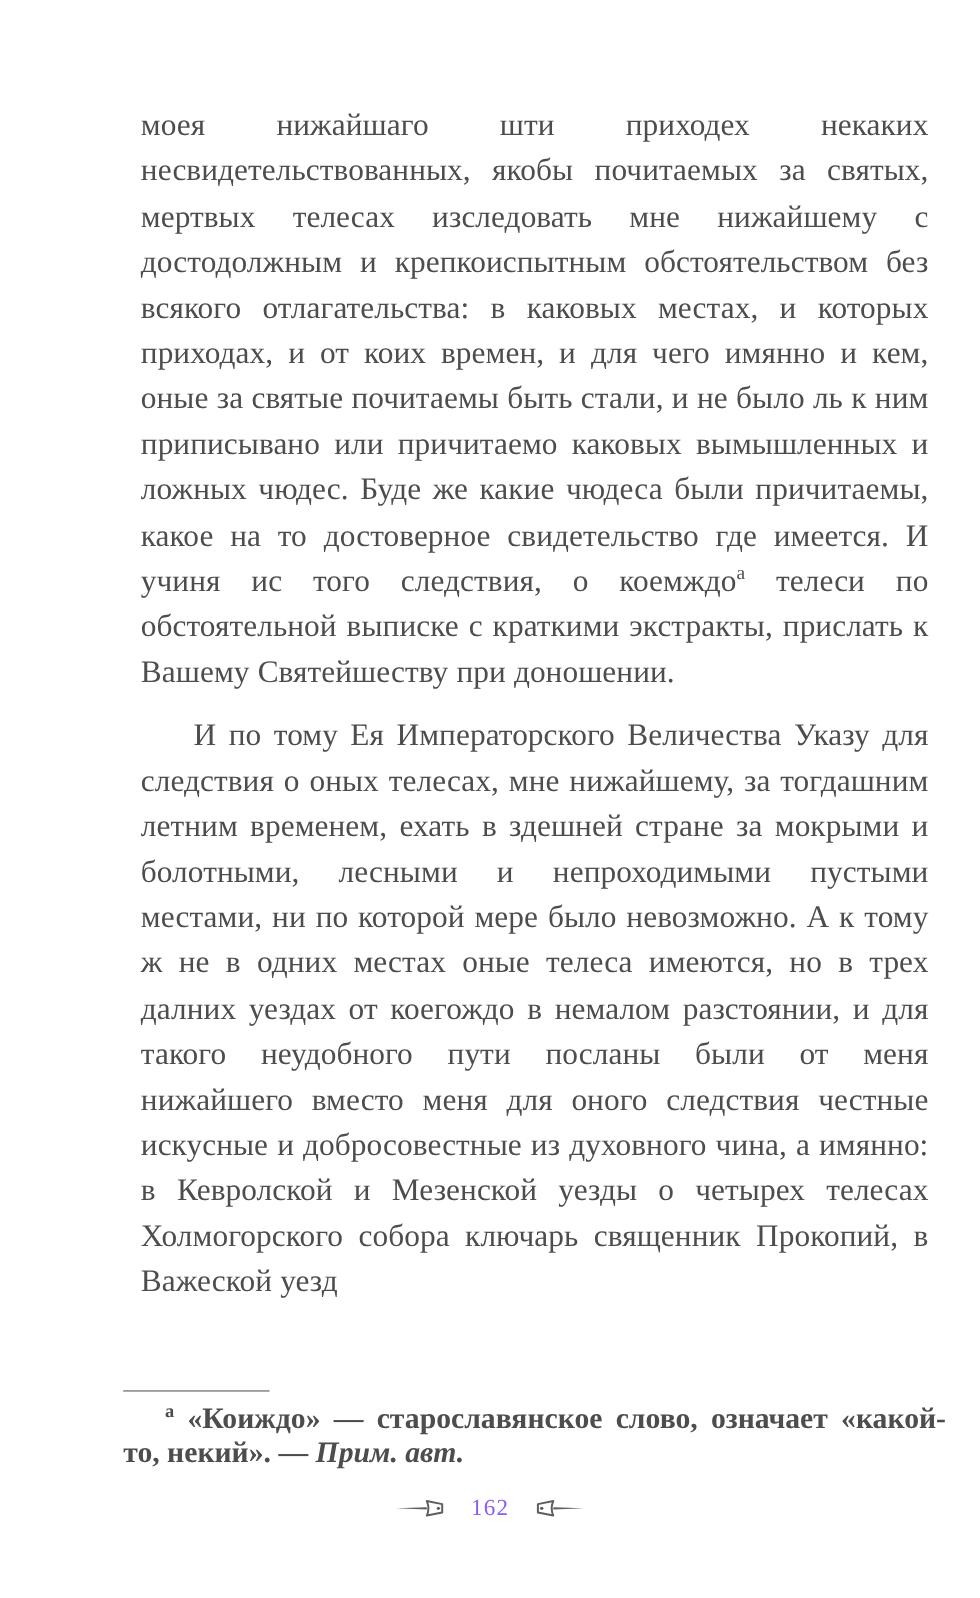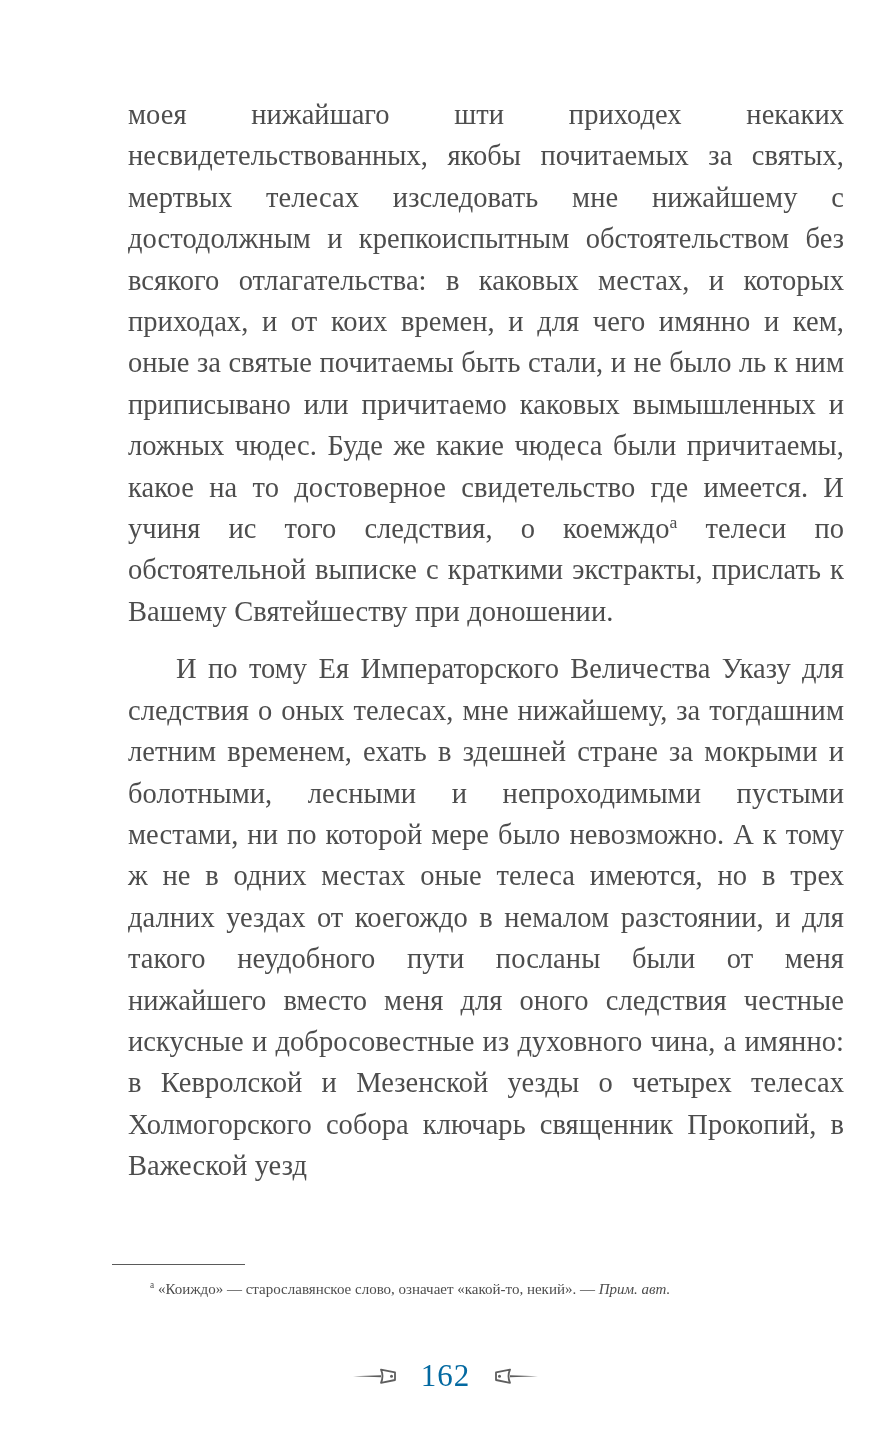--- a/index.html
+++ b/index.html
@@ -50,25 +50,26 @@
     width: 748px;
   }
   .footnote-rule {
     width: 133px;
     height: 0;
     border-top: 1.6px solid #5a5a5a;
     margin: 0 0 9px 0;
   }
   .footnote-text {
     margin: 0;
-    font-size: 15px;
+    font-size: 27px;
     line-height: 31px;
     text-align: justify;
     text-indent: 38px;
     color: #4d4d4d;
+    font-weight: bold;
   }
   .footnote-text sup.fn-marker {
     font-size: 0.62em;
     vertical-align: super;
     line-height: 0;
   }
   .footnote-text .ital {
     font-style: italic;
   }
 
@@ -76,22 +77,22 @@
     position: absolute;
     left: 0;
     top: 1358px;
     width: 891px;
     display: flex;
     align-items: center;
     justify-content: center;
     gap: 14px;
   }
   .folio-num {
-    font-size: 31px;
-    color: #0369a1;
+    font-size: 21px;
+    color: #8b5cf6;
     letter-spacing: 1px;
   }
   .orn {
     display: block;
     width: 56px;
     height: 22px;
   }
   .orn svg { display: block; }
 </style>
 </head>

